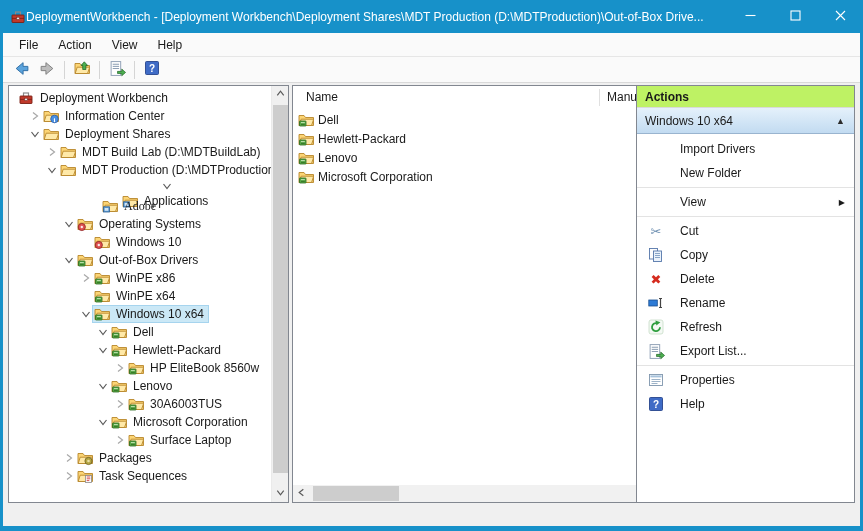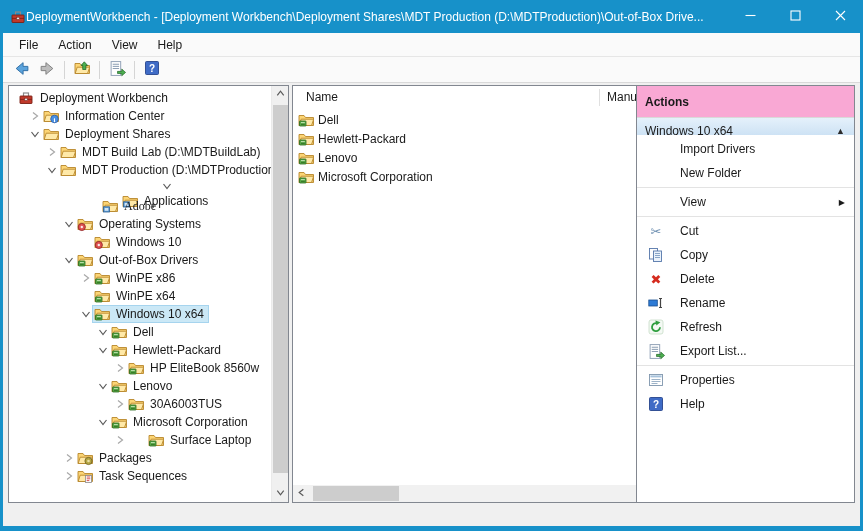--- a/index.html
+++ b/index.html
@@ -44,22 +44,22 @@
   .col-div{position:absolute;left:306px;top:3px;height:17px;width:1px;background:#E0E0E0;}
   .col-manu{position:absolute;left:314px;top:4px;white-space:nowrap;}
   #list-rows{position:absolute;top:24px;left:0;right:0;}
   .list-row{height:19px;display:flex;align-items:center;padding-left:5px;white-space:nowrap;}
   .list-row .ticon{margin:0 4px 0 0;}
   .hscroll{position:absolute;left:0;right:0;bottom:0;height:17px;background:#F1F1F1;}
   .hs-btn{position:absolute;top:0;width:17px;height:17px;display:flex;align-items:center;justify-content:center;}
   .hs-btn.right{right:0;}
   .hs-thumb{position:absolute;left:20px;width:86px;top:1px;height:15px;background:#CDCDCD;}
   
-  .actions-title{height:32px;display:flex;align-items:center;font-weight:bold;padding-left:8px;
-    border-bottom:1px solid #D9D9D9;background:#f9a8d4;}
+  .actions-title{height:22px;display:flex;align-items:center;font-weight:bold;padding-left:8px;
+    border-bottom:1px solid #D9D9D9;background:#bef264;}
   .actions-section{height:26px;display:flex;align-items:center;padding:0 9px 0 8px;
     background:linear-gradient(#E5F1FB,#C2DBF1);border-bottom:1px solid #99B4CF;}
   .section-label{flex:1;}
   .collapse-icon{font-size:9px;color:#2B2B2B;}
   #action-items{position:absolute;top:49px;left:0;right:0;bottom:0;background:#fff;overflow:hidden;padding-top:2px;}
   .action-row{height:24px;display:flex;align-items:center;padding-left:10px;position:relative;}
   .a-icon{width:18px;height:16px;flex:none;display:flex;align-items:center;justify-content:center;margin-right:15px;}
   .a-label{white-space:nowrap;}
   .a-arrow{position:absolute;right:9px;font-size:8px;color:#1A1A1A;}
   .action-sep{height:1px;background:#E3E3E3;margin:2px 0;}
@@ -467,21 +467,21 @@
                   <path d="M1 3.5 h5 l1.5 2 h8 v8 H1 z" fill="#FCD575" stroke="#B8872B" stroke-width="0.9"></path>
                   <path d="M1.2 13.5 L3.2 7.2 H15.7 L13.5 13.5 Z" fill="#FFE9A8" stroke="#B8872B" stroke-width="0.9"></path>
                   <rect x="1.5" y="9" width="6.5" height="5" rx="0.5" fill="#58A846" stroke="#2C6B1F" stroke-width="0.8"></rect>
                   <line x1="3" y1="10.6" x2="6.8" y2="10.6" stroke="#DDF0D0" stroke-width="0.8"></line>
                   <line x1="3" y1="12.4" x2="6.8" y2="12.4" stroke="#2C6B1F" stroke-width="0.8"></line>
                 </svg>
               </span>
               <span class="tlabel">Microsoft Corporation</span>
             </span>
           </div>
-          <div class="tree-row" style="padding-left: 104px; gap: 20px;">
+          <div class="tree-row" style="padding-left: 104px;">
             <span class="expander">
               <svg width="12" height="12" viewBox="0 0 12 12">
                 <polyline points="4,2.5 8.5,6 4,9.5" fill="none" stroke="#A8A8A8" stroke-width="1.2"></polyline>
               </svg>
             </span>
             <span class="sel">
               <span class="ticon">
                 <svg width="16" height="16" viewBox="0 0 16 16">
                   <path d="M1 3.5 h5 l1.5 2 h8 v8 H1 z" fill="#FCD575" stroke="#B8872B" stroke-width="0.9"></path>
                   <path d="M1.2 13.5 L3.2 7.2 H15.7 L13.5 13.5 Z" fill="#FFE9A8" stroke="#B8872B" stroke-width="0.9"></path>

